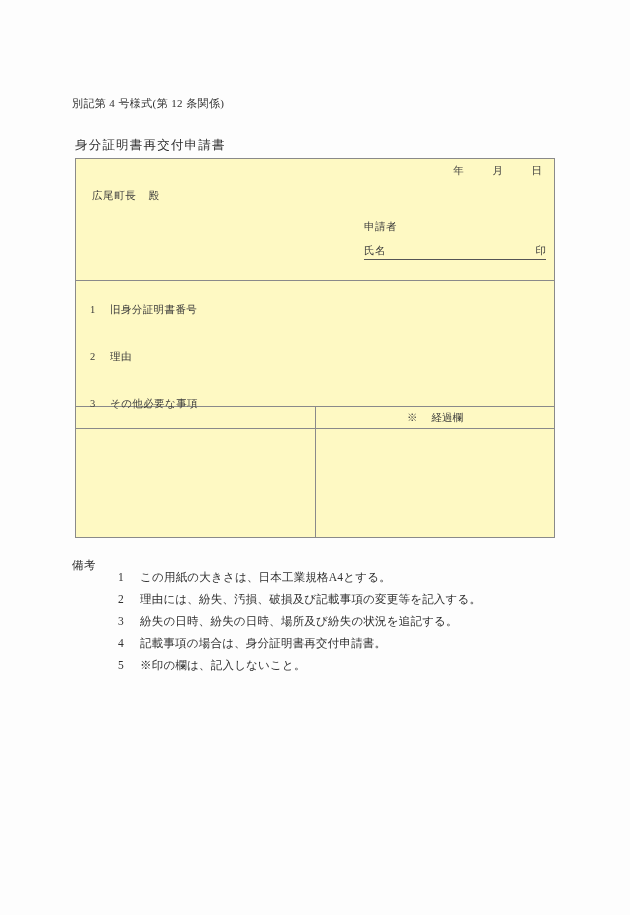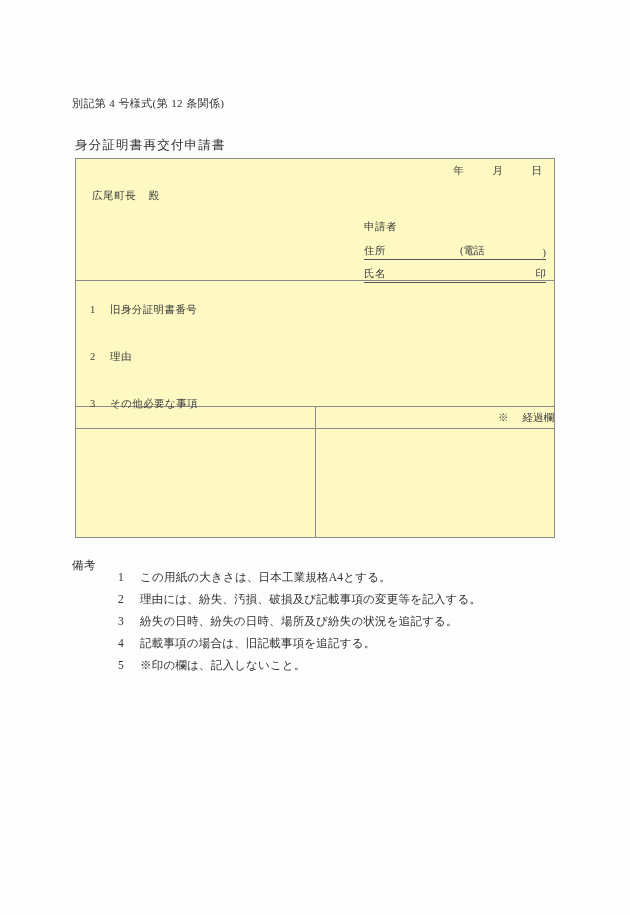--- a/index.html
+++ b/index.html
@@ -175,21 +175,21 @@
     position: absolute;
     top: 0;
     height: 21px;
     line-height: 21px;
     text-align: center;
     font-size: 10.5px;
     color: #3a3a3a;
     white-space: nowrap;
   }
   .off-head-left  { left: 0;     width: 239px; }
-  .off-head-right { left: 240px; right: 0; text-align: right; }
+  .off-head-right { left: 240px; right: 0; }
   .off-head-cell .mark { margin-right: 14px; }
 
   .off-divider {
     position: absolute;
     left: 239px;
     top: 0;
     bottom: 0;
     width: 1px;
     background: #8a8a8a;
   }
@@ -246,25 +246,20 @@
         <span class="date-d">日</span>
       </div>
 
       <div class="addressee">
         <span>広尾町長</span><span class="honor">殿</span>
       </div>
 
       <div class="applicant-block">
         <div class="applicant-label">申請者</div>
 
-        <div class="field-row">
-          <span class="f-label">住所</span>
-          <span class="f-mid">(電話</span>
-          <span class="f-right">)</span>
-        </div>
 
         <div class="field-row">
           <span class="f-label">氏名</span>
           <span class="f-right">印</span>
         </div>
       </div>
     </div>
 
     <div class="sect-items">
       <div class="item item-1">
@@ -295,21 +290,21 @@
       <div class="remark-row">
         <span class="r-num">1</span><span>この用紙の大きさは、日本工業規格A4とする。</span>
       </div>
       <div class="remark-row">
         <span class="r-num">2</span><span>理由には、紛失、汚損、破損及び記載事項の変更等を記入する。</span>
       </div>
       <div class="remark-row">
         <span class="r-num">3</span><span>紛失の日時、紛失の日時、場所及び紛失の状況を追記する。</span>
       </div>
       <div class="remark-row">
-        <span class="r-num">4</span><span>記載事項の場合は、旧記載事項を追記する。</span>
+        <span class="r-num">4</span><span>記載事項の場合は、身分証明書再交付申請書。</span>
       </div>
       <div class="remark-row">
         <span class="r-num">5</span><span>※印の欄は、記入しないこと。</span>
       </div>
     </div>
   </div>
 
 </div>
 
 </body></html>

